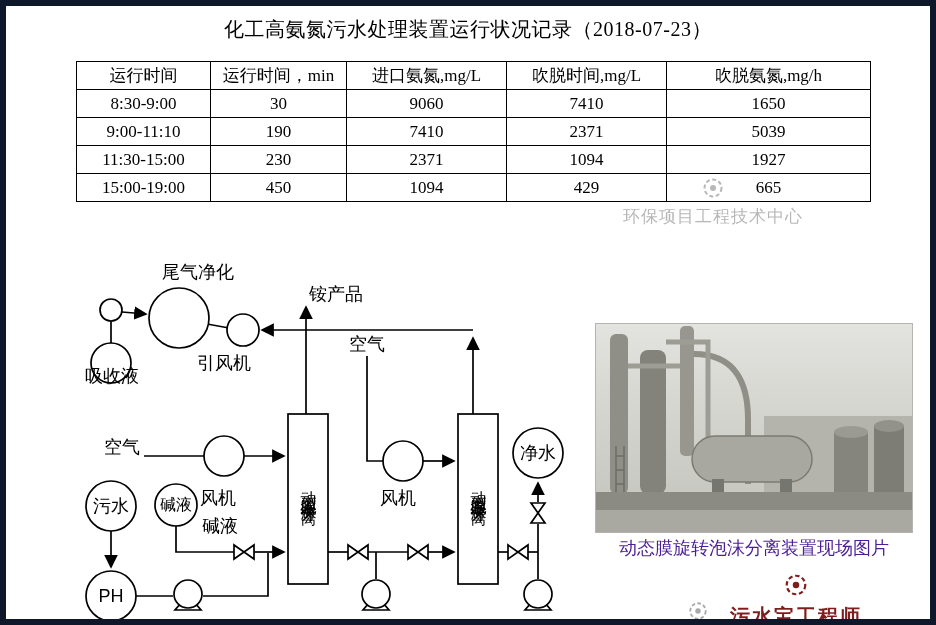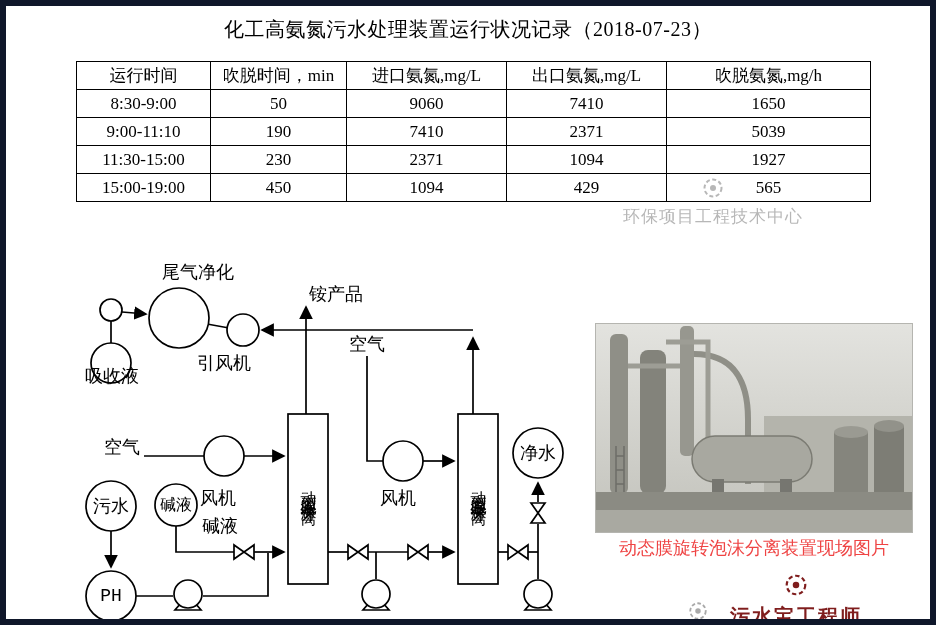--- a/index.html
+++ b/index.html
@@ -1,25 +1,25 @@
 <!DOCTYPE html>
 <html><head>
 <meta charset="utf-8">
 <style>
   html,body{margin:0;padding:0;background:#fff;}
   .page{position:relative;width:936px;height:625px;background:#fff;border:6px solid #0f172a;box-sizing:border-box;overflow:hidden;font-family:"Liberation Sans","DejaVu Sans",sans-serif;color:#000;}
   .doc-title{position:absolute;top:10px;left:0;width:100%;text-align:center;font-family:"Liberation Serif","DejaVu Serif",serif;font-size:20px;letter-spacing:.5px;}
   table.data-table{position:absolute;left:70px;top:44px;border-collapse:collapse;table-layout:fixed;background:#fff;font-family:"Liberation Serif","DejaVu Serif",serif;margin-top:11px;}
   .data-table th,.data-table td{border:1.5px solid #000;text-align:center;vertical-align:middle;font-size:17px;font-weight:normal;height:27px;padding:0 2px;}
-  .lbl{position:absolute;transform:translate(-50%,-50%);white-space:nowrap;font-size:18px;font-family:Liberation Mono, monospace;}
+  .lbl{position:absolute;transform:translate(-50%,-50%);white-space:nowrap;font-size:18px;}
   .lbl-sm{font-size:16px;}
   .vlabel{position:absolute;transform:translate(-50%,-50%);writing-mode:vertical-lr;text-orientation:upright;font-size:16px;letter-spacing:3px;white-space:nowrap;}
   svg.flow{position:absolute;left:0;top:0;}
   .photo{position:absolute;left:590px;top:318px;width:316px;height:208px;outline:1px solid #b5b5b0;}
-  .caption{position:absolute;left:578px;top:530px;width:340px;text-align:center;font-size:18px;color:#ef4444;}
+  .caption{position:absolute;left:578px;top:530px;width:340px;text-align:center;font-size:18px;color:#4c1d95;}
   .wm{position:absolute;display:flex;align-items:center;gap:6px;flex-direction:column;}
   .wm-table{left:617px;top:171px;color:#b0b0b0;font-size:17px;letter-spacing:1px;opacity:.9;}
   .wm-brand{left:724px;top:567px;color:#7f1d1d;font-size:20px;font-weight:bold;letter-spacing:2px;}
   .wm-bottom{left:612px;top:595px;color:#a9a9a9;font-size:15px;letter-spacing:1px;}
 </style>
 </head>
 <body>
 
 <div class="page">
 
@@ -29,30 +29,30 @@
     <colgroup>
       <col style="width:134px">
         <col style="width:136px">
         <col style="width:160px">
         <col style="width:160px">
         <col style="width:204px">
     </colgroup>
     <thead>
       <tr>
         <th>运行时间</th>
-        <th>吹脱时间，min</th>
+        <th>运行时间，min</th>
         <th>进口氨氮,mg/L</th>
-        <th>出口氨氮,mg/L</th>
+        <th>吹脱时间,mg/L</th>
         <th>吹脱氨氮,mg/h</th>
       </tr>
     </thead>
     <tbody>
       <tr>
         <td>8:30-9:00</td>
-        <td>50</td>
+        <td>30</td>
         <td>9060</td>
         <td>7410</td>
         <td>1650</td>
       </tr>
       <tr>
         <td>9:00-11:10</td>
         <td>190</td>
         <td>7410</td>
         <td>2371</td>
         <td>5039</td>
@@ -62,21 +62,21 @@
         <td>230</td>
         <td>2371</td>
         <td>1094</td>
         <td>1927</td>
       </tr>
       <tr>
         <td>15:00-19:00</td>
         <td>450</td>
         <td>1094</td>
         <td>429</td>
-        <td>565</td>
+        <td>665</td>
       </tr>
     </tbody>
   </table>
 
   <div class="wm wm-table">
     <svg width="22" height="22" viewBox="0 0 22 22">
       <circle cx="11" cy="11" r="8.5" fill="none" stroke="currentColor" stroke-width="2" stroke-dasharray="4 2.5"></circle>
       <circle cx="11" cy="11" r="3" fill="currentColor"></circle>
     </svg>
     <span>环保项目工程技术中心</span>

